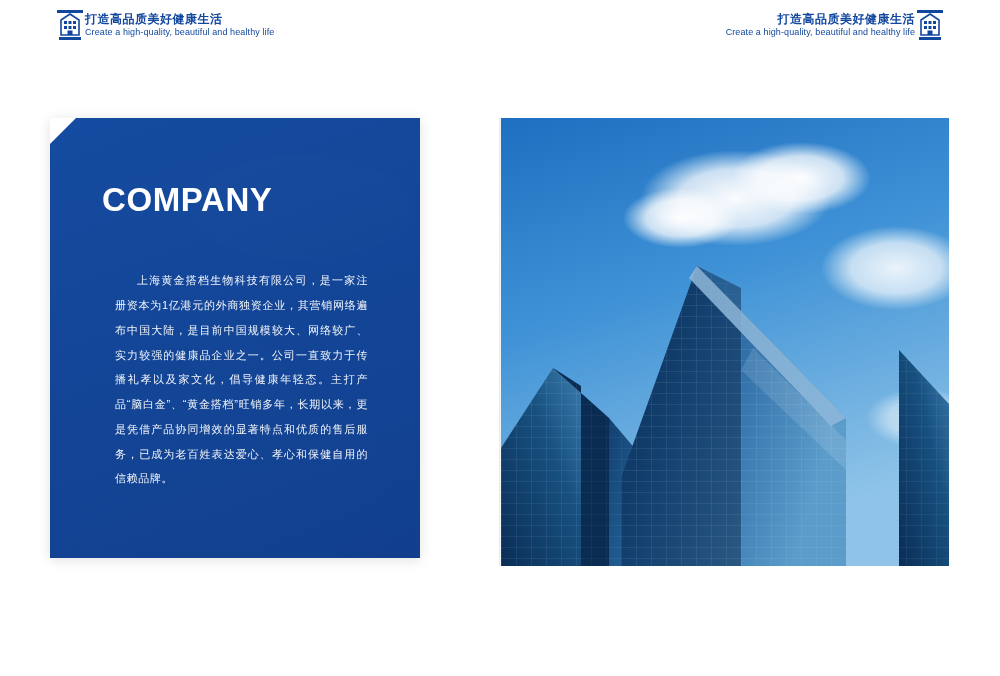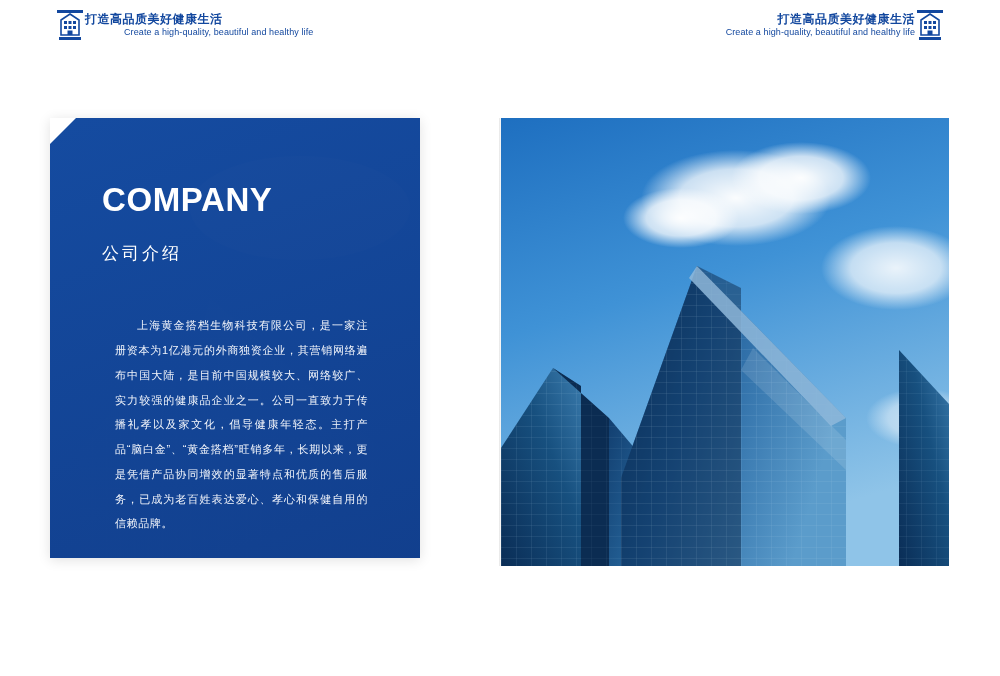--- a/index.html
+++ b/index.html
@@ -55,21 +55,20 @@
     color: #12479e;
     font-weight: bold;
     letter-spacing: .5px;
     white-space: nowrap;
   }
   .logo-text .en {
     font-size: 9px;
     color: #12479e;
     white-space: nowrap;
     letter-spacing: .1px;
-    margin-left: 39px;
   }
   .logo-right .logo-text { text-align: right; }
 
   
   .spread {
     position: absolute;
     top: 118px;
     left: 0;
     width: 1000px;
     height: 448px;
@@ -294,19 +293,18 @@
           <ellipse cx="250" cy="90" rx="110" ry="52" fill="#ffffff" opacity="0.35"></ellipse>
         </svg>
       </div>
       <div class="tint"></div>
       <div class="corner"></div>
 
       <div class="card-content">
         <h1 class="title-en">
           <span>COMPANY</span><br>
         </h1>
-        <h2 class="title-cn">公司介绍</h2>
         <p class="body-text">上海黄金搭档生物科技有限公司，是一家注册资本为1亿港元的外商独资企业，其营销网络遍布中国大陆，是目前中国规模较大、网络较广、实力较强的健康品企业之一。公司一直致力于传播礼孝以及家文化，倡导健康年轻态。主打产品“脑白金”、“黄金搭档”旺销多年，长期以来，更是凭借产品协同增效的显著特点和优质的售后服务，已成为老百姓表达爱心、孝心和保健自用的信赖品牌。</p>
       </div>
     </div>
 
   </div>
 </div>
 
 </body></html>

